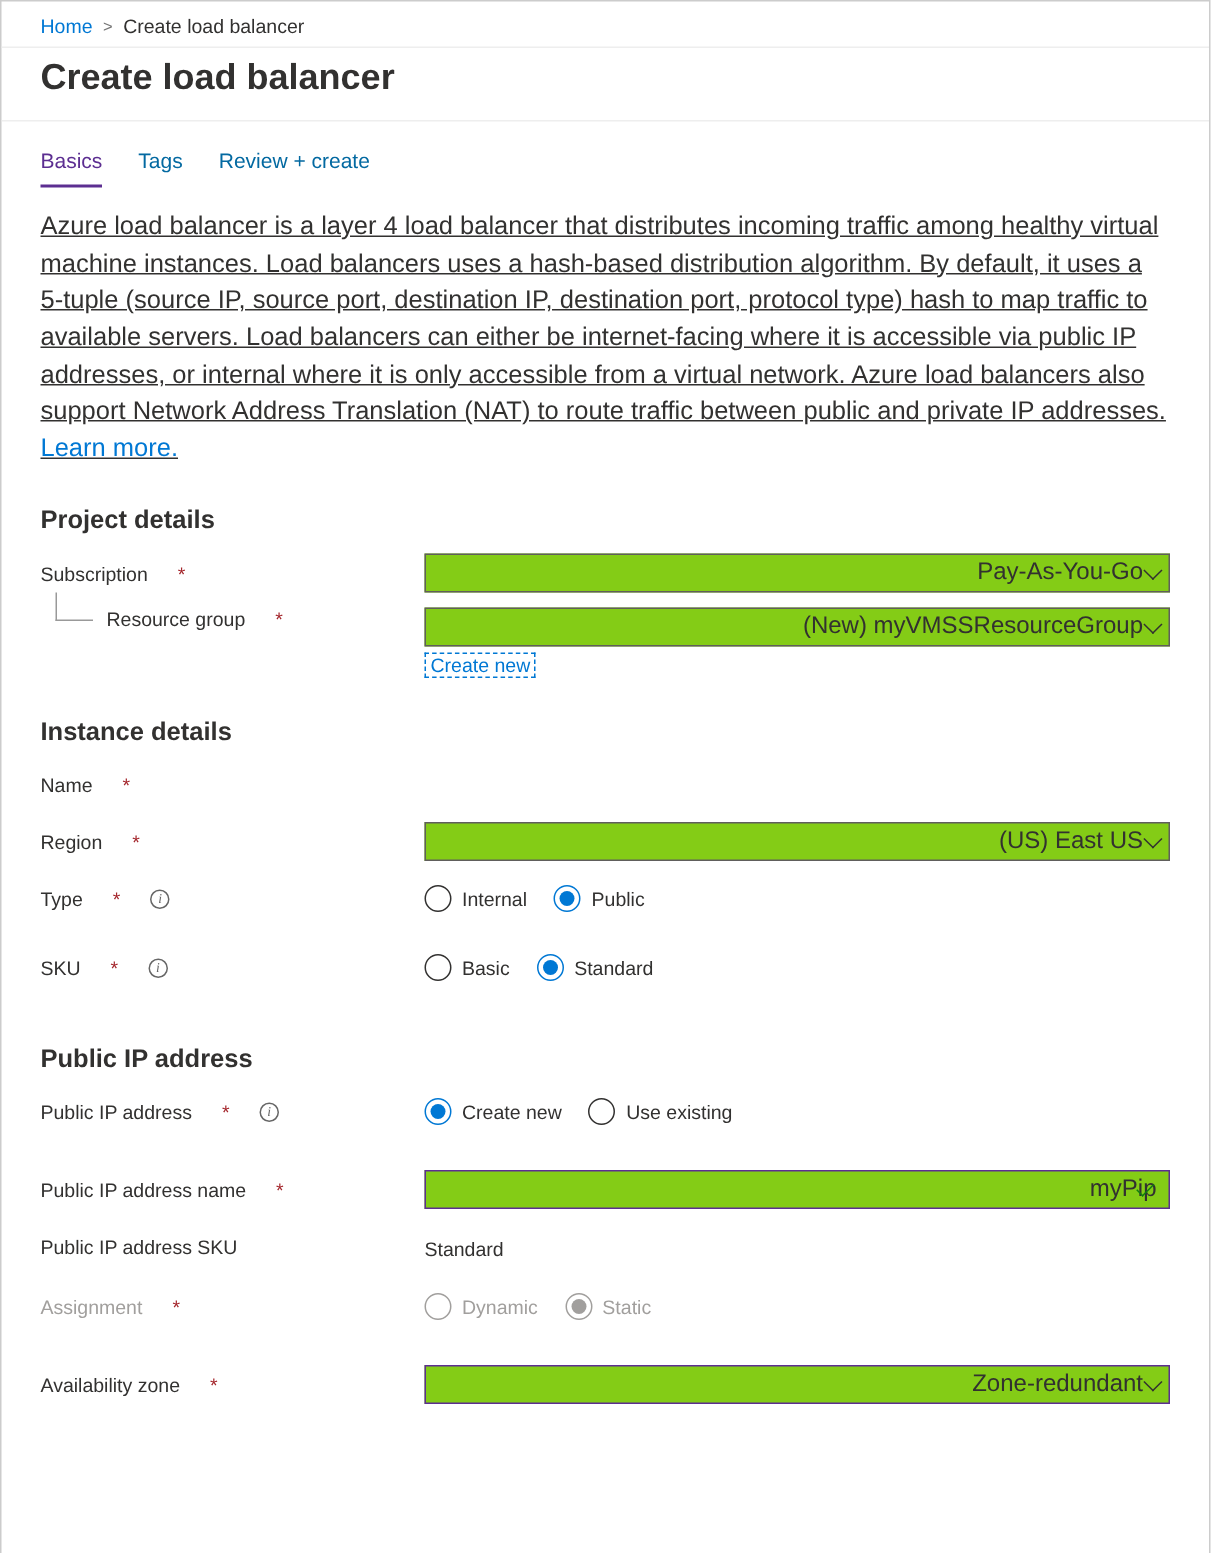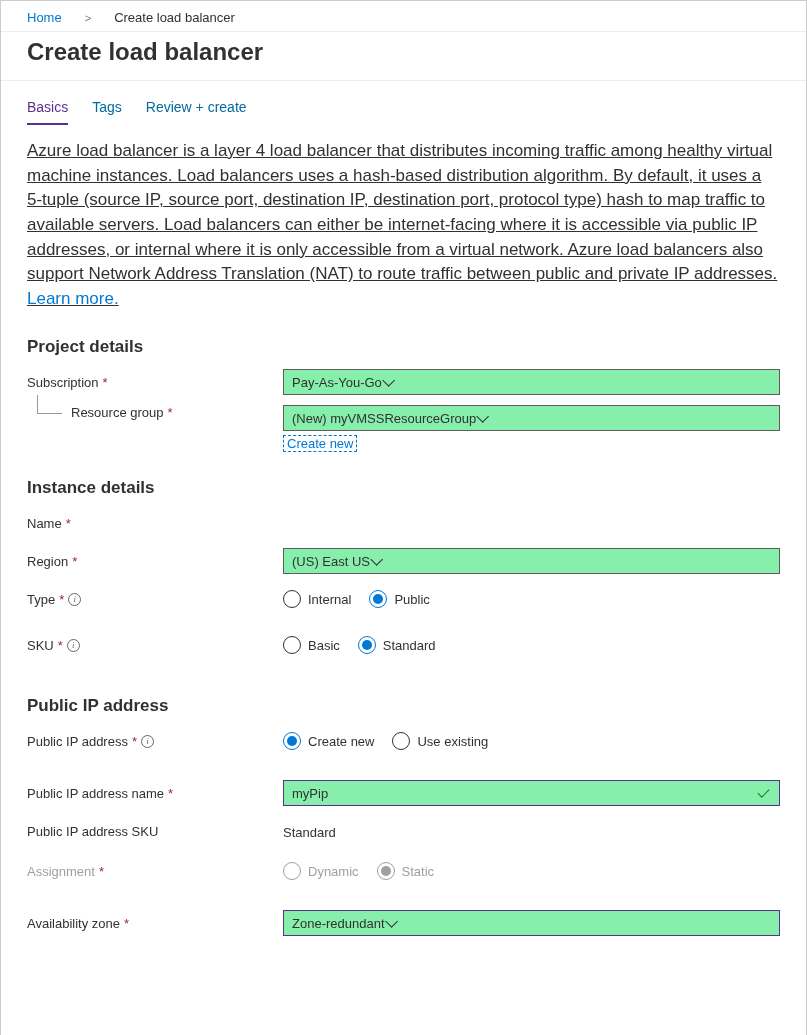--- a/index.html
+++ b/index.html
@@ -11,21 +11,21 @@
     width: 807px;
     border: 1px solid #ccc;
   }
   a { color: #0078d4; text-decoration: none; cursor: pointer; }
 
   .breadcrumb {
     padding: 9px 26px 6px;
     font-size: 13px;
     display: flex;
     align-items: center;
-    gap: 23px;
+    gap: 7px;
     color: #323130;
     border-bottom: 1px solid #eee;
   }
   .breadcrumb .sep { color: #777; font-size: 11px; }
 
   .page-title {
     font-size: 24px;
     font-weight: 600;
     padding: 6px 26px 14px;
     border-bottom: 1px solid #eee;
@@ -73,21 +73,21 @@
     min-height: 30px;
     margin-bottom: 8px;
   }
   .label {
     width: 256px;
     flex-shrink: 0;
     font-size: 13px;
     color: #323130;
     display: flex;
     align-items: center;
-    gap: 4px;
+    gap: 20px;
   }
   .label.indented {
     padding-left: 44px;
     position: relative;
   }
   .label.indented::before {
     content: "";
     position: absolute;
     left: 10px;
     top: -10px;
@@ -109,26 +109,26 @@
     cursor: default;
   }
 
   .control { flex: 1; }
 
   .select, .textin {
     width: 100%;
     height: 26px;
     border: 1px solid #605e5c;
     padding: 0 8px;
-    font-size: 13px;
+    font-size: 16px;
     font-family: inherit;
-    background: #86efac;
-    display: flex;
-    align-items: center;
-    justify-content: flex-start;
+    background: #84cc16;
+    display: flex;
+    align-items: center;
+    justify-content: flex-end;
     cursor: pointer;
     position: relative;
   }
   .textin { cursor: text; }
   .textin.valid::after, .select.valid::after {
     content: "";
     position: absolute;
     right: 10px; top: 50%;
     width: 10px; height: 5px;
     border-left: 1.5px solid #107c10;

